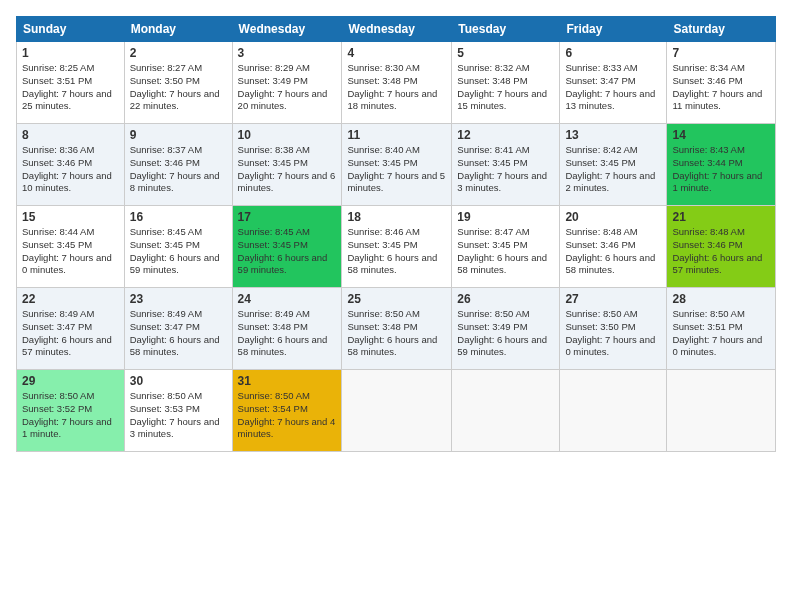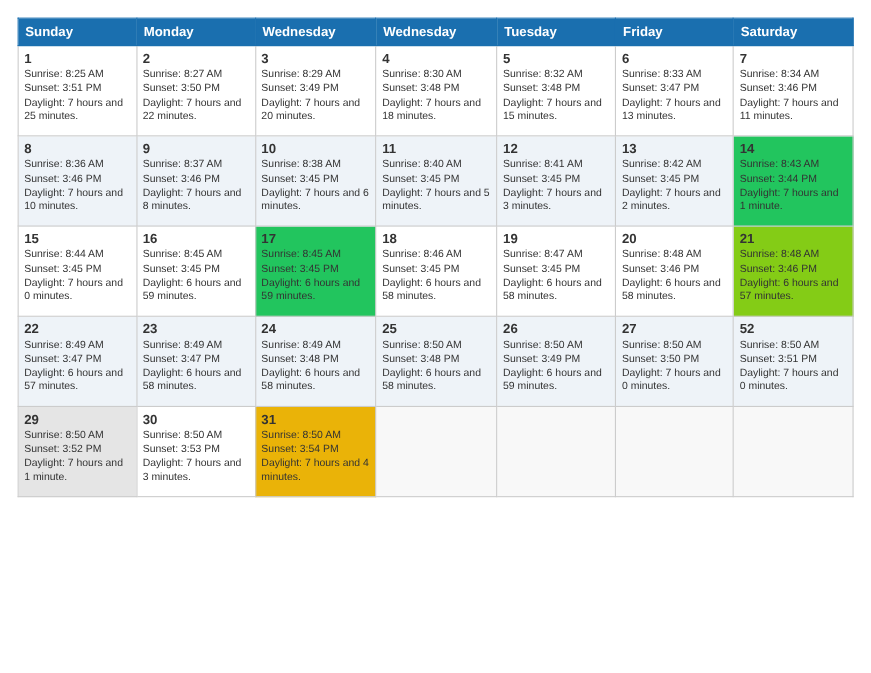--- a/index.html
+++ b/index.html
@@ -315,30 +315,30 @@
         </td>
           <td style="background-color: rgb(238, 243, 248);">
           <span class="day-num">27</span>
           <div class="day-detail">
             Sunrise: 8:50 AM<br>
             Sunset: 3:50 PM<br>
             Daylight: 7 hours and 0 minutes.
           </div>
         </td>
           <td style="background-color: rgb(238, 243, 248);">
-          <span class="day-num">52</span>
+          <span class="day-num">28</span>
           <div class="day-detail">
             Sunrise: 8:50 AM<br>
             Sunset: 3:51 PM<br>
             Daylight: 7 hours and 0 minutes.
           </div>
         </td>
         </tr>
         <tr>
-          <td style="background-color: #e5e5e5; margin-top: 44px;">
+          <td style="background-color: #86efac; margin-top: 44px;">
           <span class="day-num">29</span>
           <div class="day-detail">
             Sunrise: 8:50 AM<br>
             Sunset: 3:52 PM<br>
             Daylight: 7 hours and 1 minute.
           </div>
         </td>
           <td style="background-color: rgb(255, 255, 255);">
           <span class="day-num">30</span>
           <div class="day-detail">

